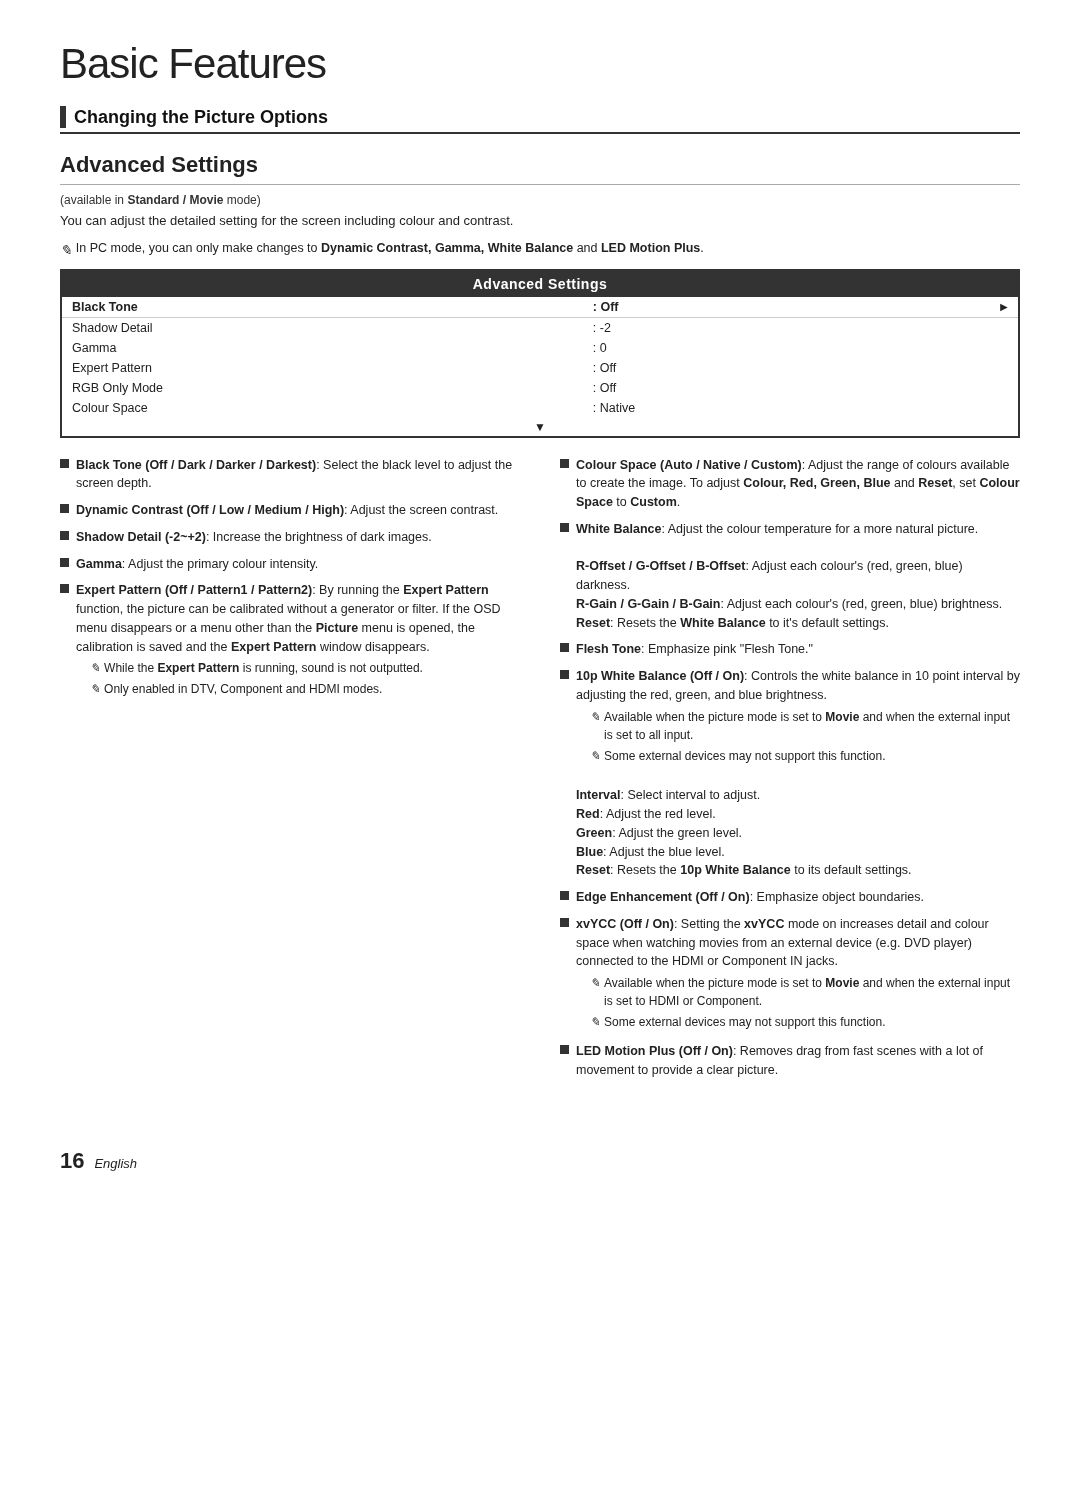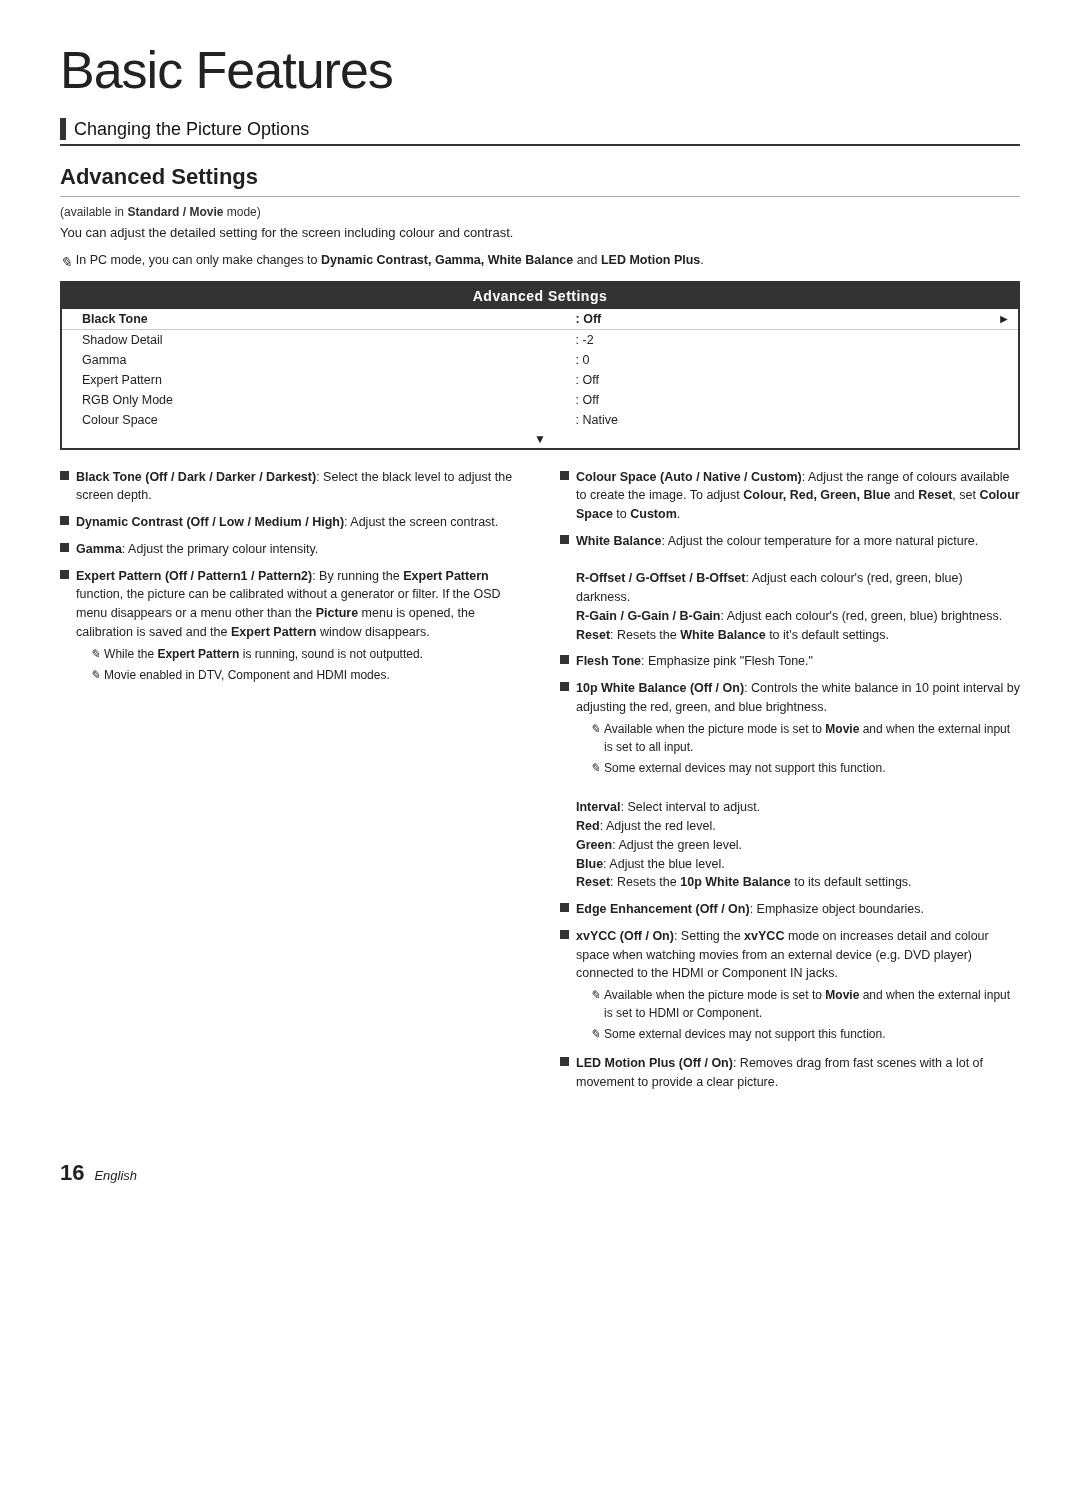--- a/index.html
+++ b/index.html
@@ -6,21 +6,21 @@
     body {
       background: #fff;
       font-family: Arial, Helvetica, sans-serif;
       font-size: 13px;
       color: #222;
       width: 1080px;
       min-height: 1494px;
       padding: 40px 60px 40px 60px;
     }
     h1.page-title {
-      font-size: 52px;
+      font-size: 42px;
       font-weight: 300;
       color: #222;
       margin-bottom: 18px;
       letter-spacing: -1px;
     }
     .section-header {
       display: flex;
       align-items: center;
       border-bottom: 2px solid #333;
       margin-bottom: 18px;
@@ -29,21 +29,21 @@
     .section-header-bar {
       display: inline-block;
       width: 6px;
       background: #333;
       height: 22px;
       margin-right: 8px;
       flex-shrink: 0;
     }
     .section-header-text {
       font-size: 18px;
-      font-weight: normal;
+      font-weight: bold;
       color: #111;
     }
     .subsection-title {
       font-size: 22px;
       font-weight: bold;
       margin-bottom: 2px;
       border-bottom: 1px solid #aaa;
       padding-bottom: 6px;
       margin-bottom: 8px;
     }
@@ -96,21 +96,21 @@
       font-size: 14px;
       font-weight: bold;
       letter-spacing: 0.5px;
     }
     .menu-table {
       width: 100%;
       border-collapse: collapse;
       font-size: 12.5px;
     }
     .menu-table tr td {
-      padding: 3px 20px;
+      padding: 3px 10px;
       color: #222;
       border: none;
     }
     .menu-table tr:first-child {
       background: #fff;
       border-bottom: 1px solid #ccc;
     }
     .menu-table tr:first-child td {
       font-weight: bold;
     }
@@ -247,37 +247,41 @@
     <div class="bullet-item">
       <span class="bullet-square"></span>
       <span class="bullet-text"><b>Black Tone (Off / Dark / Darker / Darkest)</b>: Select the black level to adjust the screen depth.</span>
     </div>
 
     <div class="bullet-item">
       <span class="bullet-square"></span>
       <span class="bullet-text"><b>Dynamic Contrast (Off / Low / Medium / High)</b>: Adjust the screen contrast.</span>
     </div>
 
+    <div class="bullet-item">
+      <span class="bullet-square"></span>
+      <span class="bullet-text"><b>Shadow Detail (-2~+2)</b>: Increase the brightness of dark images.</span>
+    </div>
 
     <div class="bullet-item">
       <span class="bullet-square"></span>
       <span class="bullet-text"><b>Gamma</b>: Adjust the primary colour intensity.</span>
     </div>
 
     <div class="bullet-item">
       <span class="bullet-square"></span>
       <span class="bullet-text">
         <b>Expert Pattern (Off / Pattern1 / Pattern2)</b>: By running the <b>Expert Pattern</b> function, the picture can be calibrated without a generator or filter. If the OSD menu disappears or a menu other than the <b>Picture</b> menu is opened, the calibration is saved and the <b>Expert Pattern</b> window disappears.
         <div class="sub-note">
           <span class="sub-note-icon">✎</span>
           <span>While the <b>Expert Pattern</b> is running, sound is not outputted.</span>
         </div>
         <div class="sub-note">
           <span class="sub-note-icon">✎</span>
-          <span>Movie enabled in DTV, Component and HDMI modes.</span>
+          <span>Only enabled in DTV, Component and HDMI modes.</span>
         </div>
       </span>
     </div>
 
 
   </div>
 
   <div class="right-column">
 
     <div class="bullet-item">

